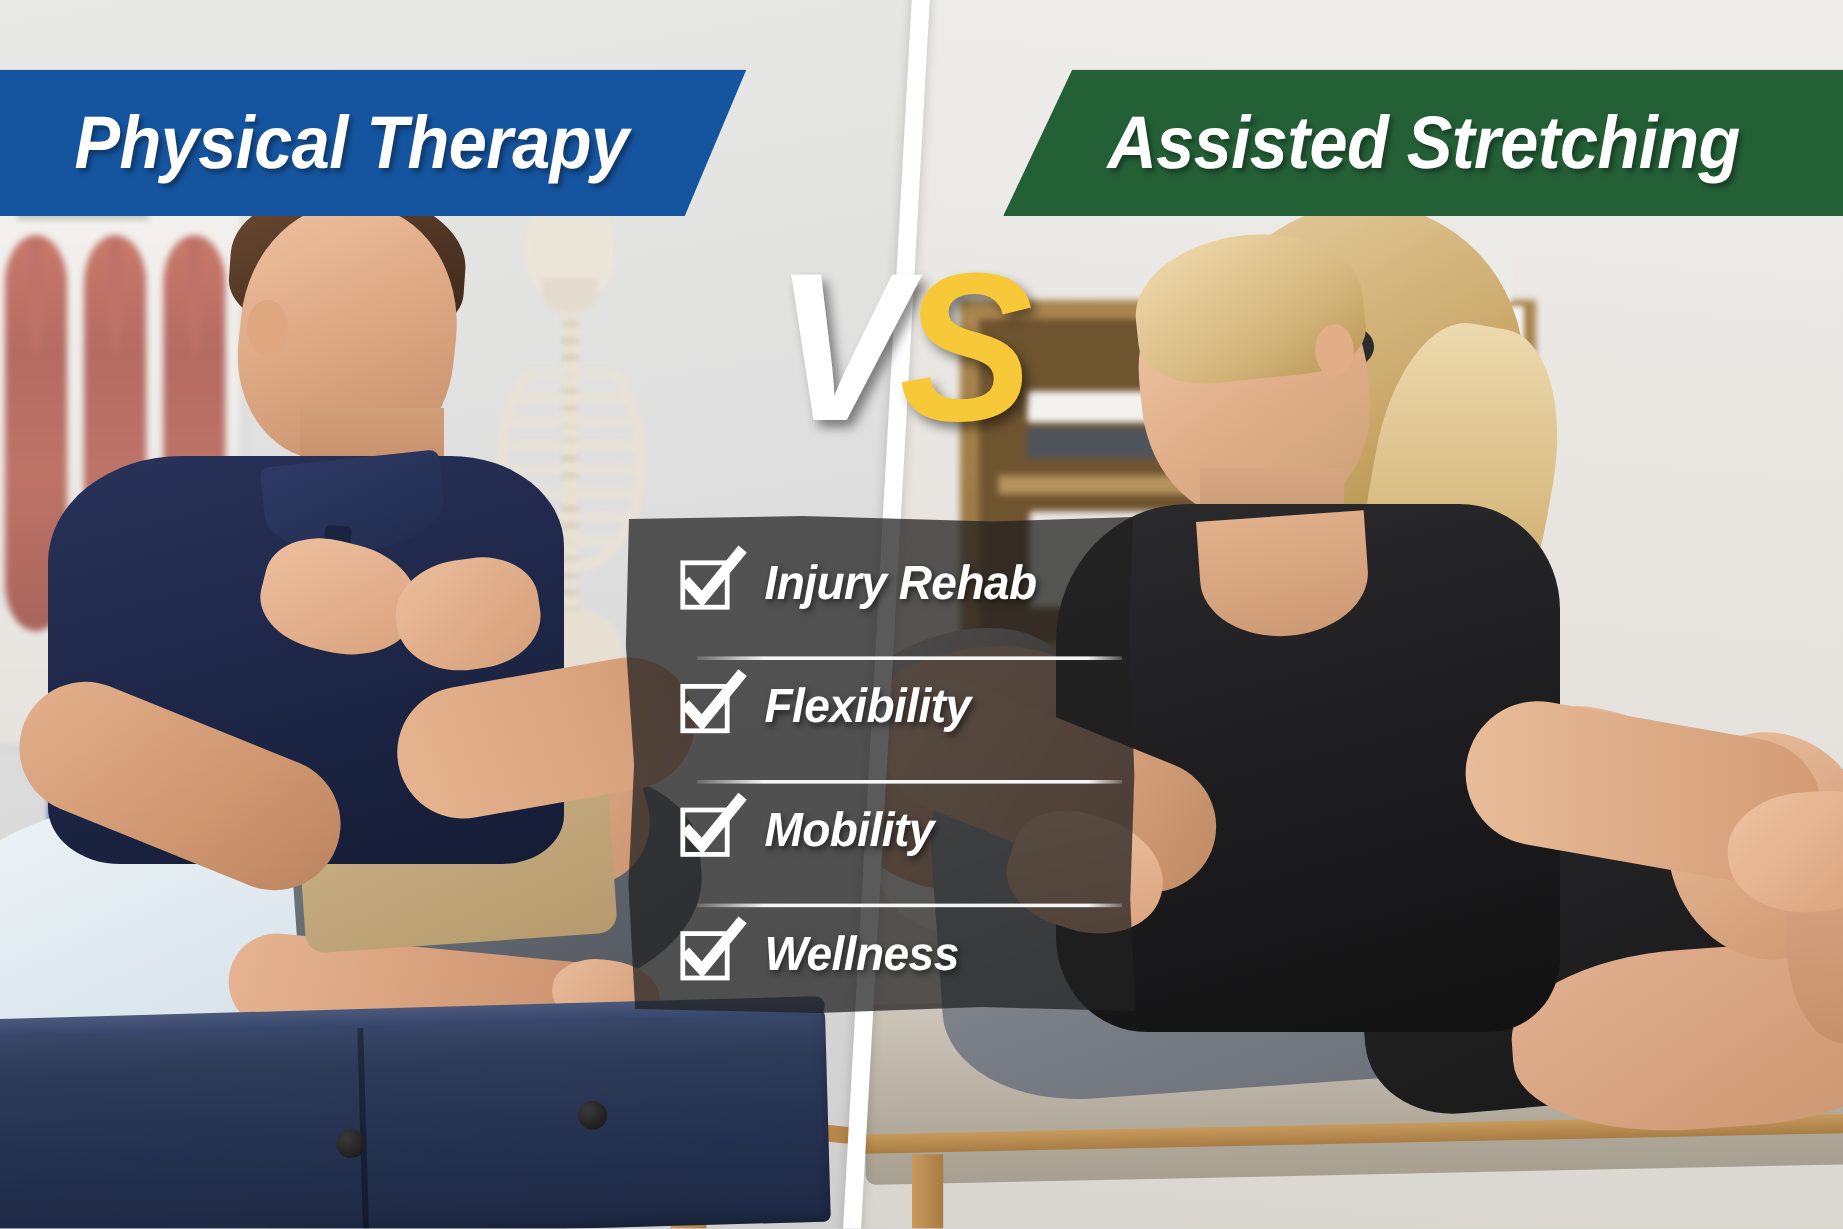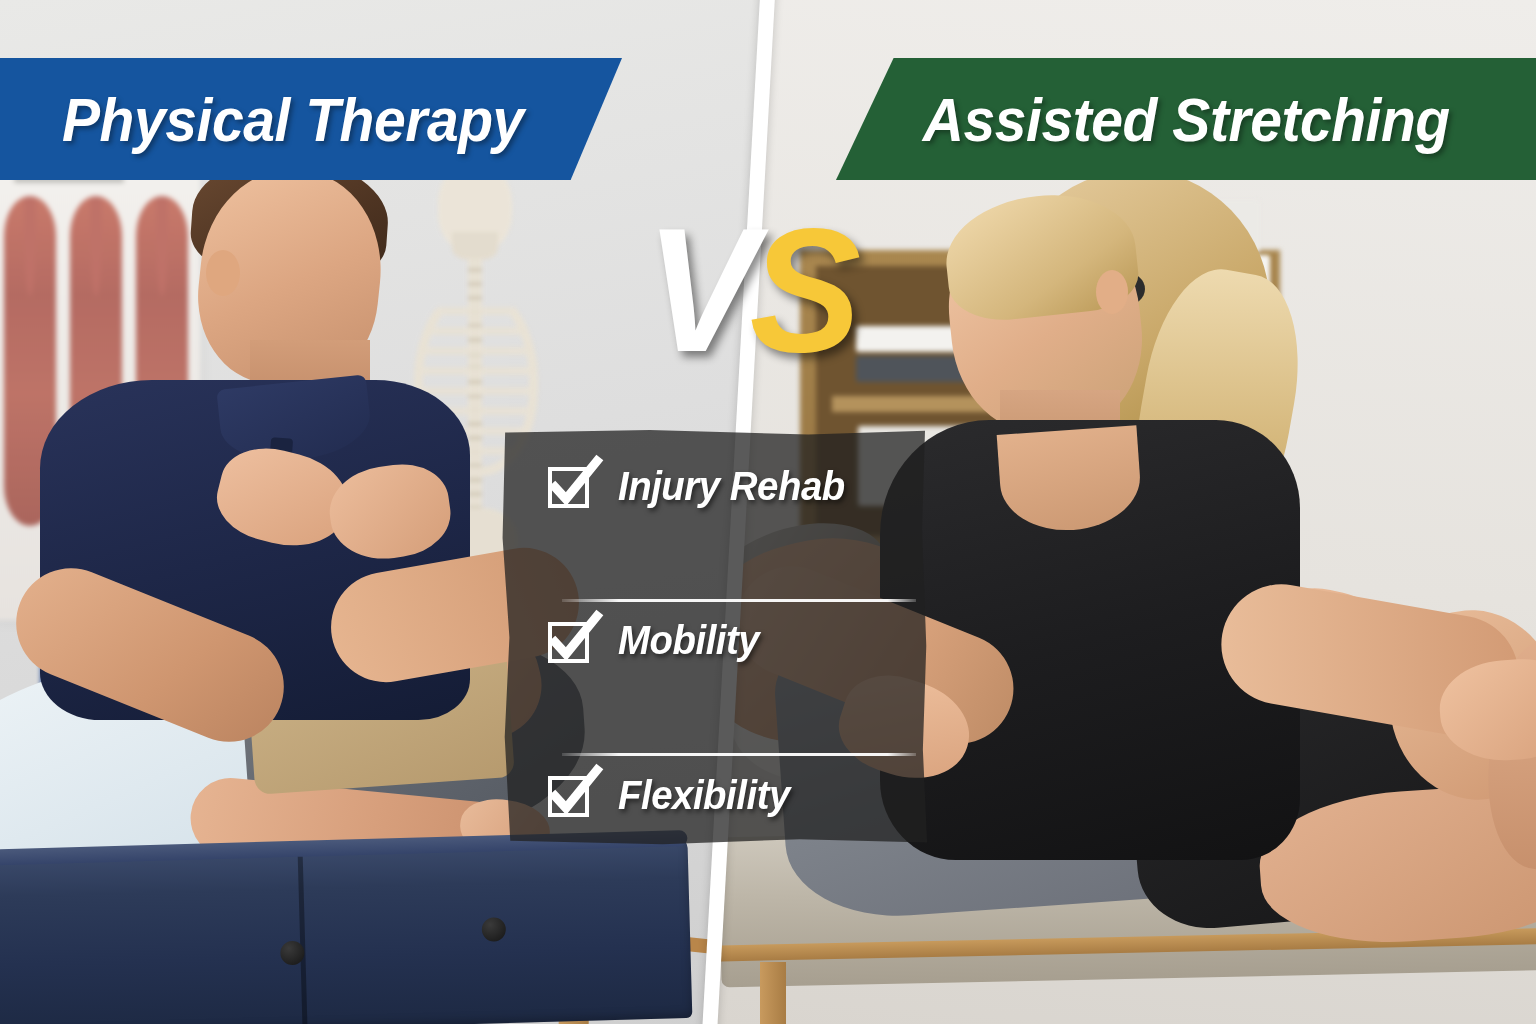--- a/index.html
+++ b/index.html
@@ -523,21 +523,21 @@
     letter-spacing:-8px;
     white-space:nowrap;
     transform:scaleX(.95);
   }
   .vs .v { color:#ffffff; text-shadow:5px 6px 9px rgba(0,0,0,.45); }
   .vs .s { color:#f7c838; text-shadow:5px 6px 9px rgba(0,0,0,.45); }
 
   
   .checklist-panel {
     position:absolute;
-    left:500px; top:430px;
+    left:519px; top:430px;
     width:428px; height:415px;
     z-index:7;
     background:rgba(32,32,32,.74);
     clip-path: polygon(
       1.2% 0.6%, 35% 0%, 72% 1.1%, 99.3% 0.2%,
       98.6% 24%, 99.6% 52%, 98.8% 77%, 99.8% 99.4%,
       70% 98.6%, 38% 99.8%, 2.4% 99%,
       1.1% 74%, 2.2% 50%, 0.6% 26%
     );
     box-shadow:0 4px 22px rgba(0,0,0,.3);
@@ -724,30 +724,39 @@
       </div>
 
 
       <div class="check-row">
         <span class="checkbox">
           <svg width="54" height="54" viewBox="0 0 54 54" aria-hidden="true">
             <rect x="4" y="13" width="37" height="37" fill="none" stroke="#ffffff" stroke-width="4"></rect>
             <path d="M9 31 L20 43 L51 5" fill="none" stroke="#ffffff" stroke-width="9" stroke-linecap="square" stroke-linejoin="miter"></path>
           </svg>
         </span>
-        <span class="check-label">Mobility</span>
+        <span class="check-label">Flexibility</span>
       </div>
 
       <div class="check-row">
         <span class="checkbox">
           <svg width="54" height="54" viewBox="0 0 54 54" aria-hidden="true">
             <rect x="4" y="13" width="37" height="37" fill="none" stroke="#ffffff" stroke-width="4"></rect>
             <path d="M9 31 L20 43 L51 5" fill="none" stroke="#ffffff" stroke-width="9" stroke-linecap="square" stroke-linejoin="miter"></path>
           </svg>
         </span>
-        <span class="check-label">Flexibility</span>
+        <span class="check-label">Mobility</span>
       </div>
 
+      <div class="check-row">
+        <span class="checkbox">
+          <svg width="54" height="54" viewBox="0 0 54 54" aria-hidden="true">
+            <rect x="4" y="13" width="37" height="37" fill="none" stroke="#ffffff" stroke-width="4"></rect>
+            <path d="M9 31 L20 43 L51 5" fill="none" stroke="#ffffff" stroke-width="9" stroke-linecap="square" stroke-linejoin="miter"></path>
+          </svg>
+        </span>
+        <span class="check-label">Wellness</span>
+      </div>
 
     </div>
   </div>
 
 </div>
 
 </body></html>

